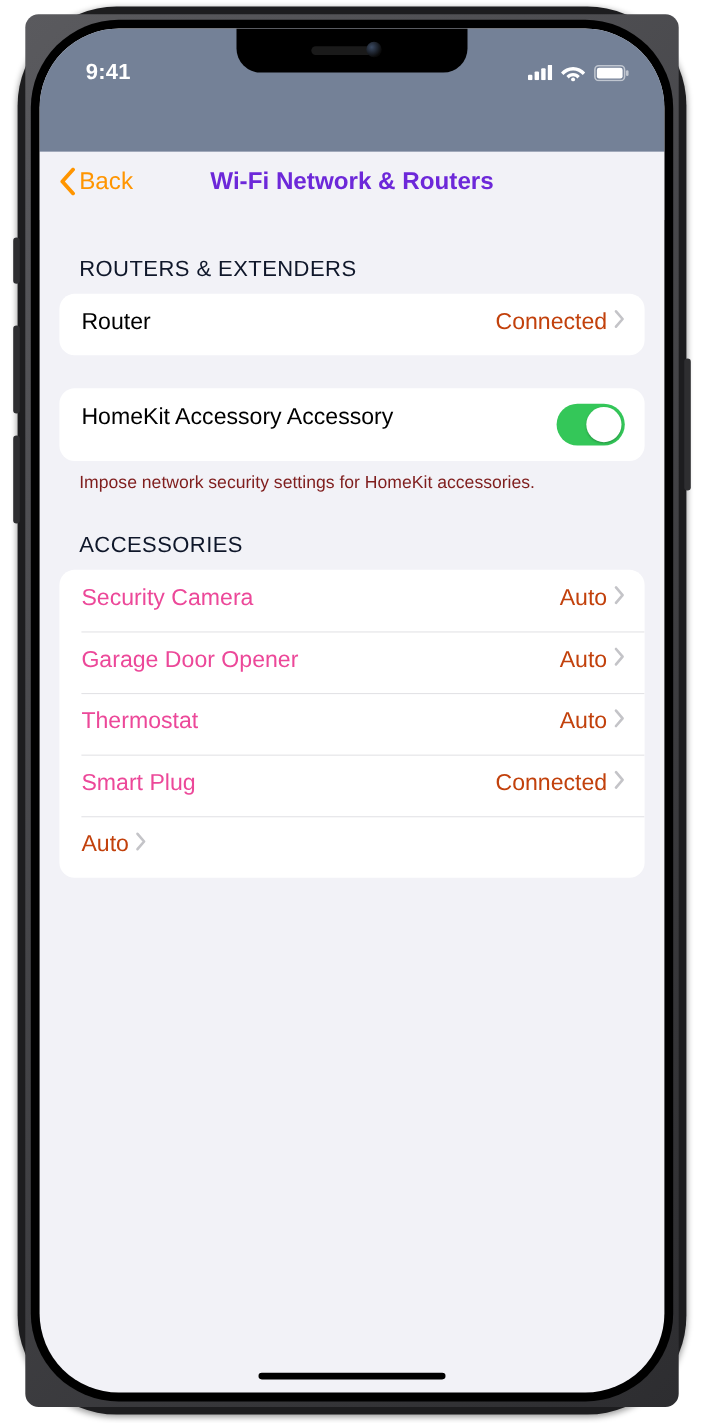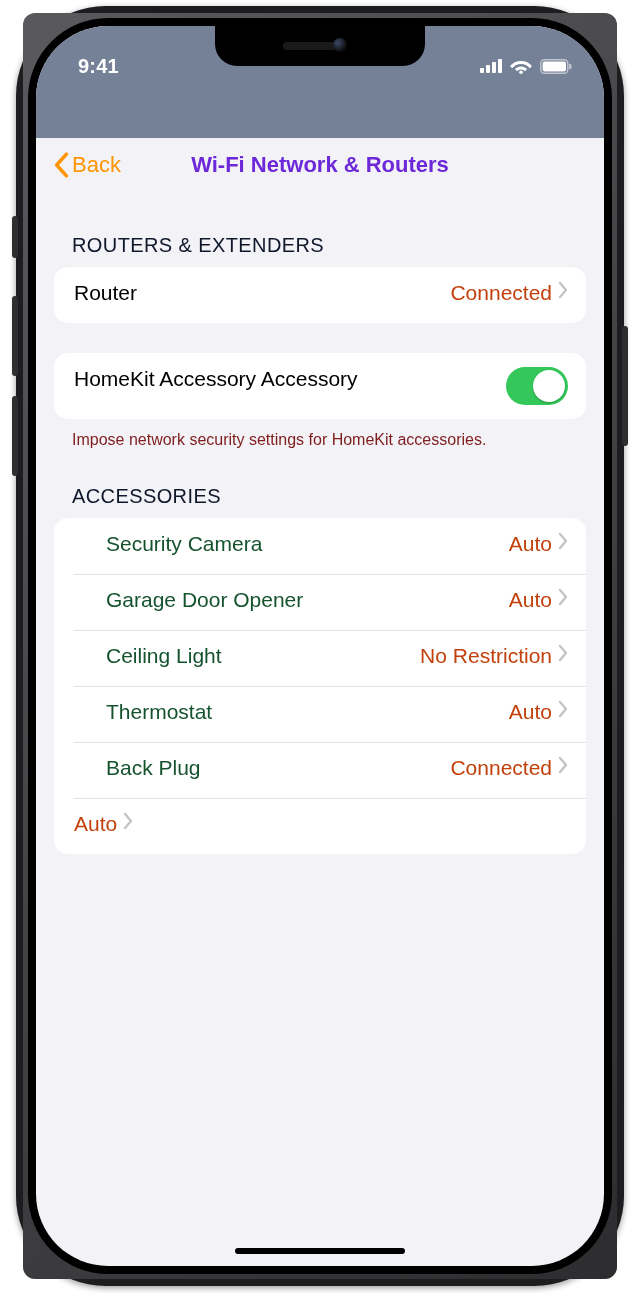--- a/index.html
+++ b/index.html
@@ -188,21 +188,21 @@
     left: 20px;
     right: 0;
     height: 1px;
     background: #e3e3e6;
   }
   .row-label {
     flex: 1;
     font-size: 21px;
     color: #000;
   }
-  .row-label.gray { color: #14532d; margin-left: 32px; }
+  .row-label.gray { color: #ec4899; }
   .row-value {
     font-size: 21px;
     color: #c2410c;
     margin-right: 6px;
   }
   .chevron-right {
     color: #c4c4c8;
     flex: 0 0 auto;
   }
 
@@ -352,35 +352,28 @@
                   </svg></span>
               </div>
               <div class="row">
                 <span class="row-label gray">Garage Door Opener</span>
                 <span class="row-value">Auto</span>
                 <span class="chevron-right"><svg width="10" height="18" viewBox="0 0 10 18">
                     <polyline points="2,2 8,9 2,16" fill="none" stroke="#c4c4c8" stroke-width="2.4" stroke-linecap="round" stroke-linejoin="round"></polyline>
                   </svg></span>
               </div>
               <div class="row">
-                <span class="row-label gray">Ceiling Light</span>
-                <span class="row-value">No Restriction</span>
-                <span class="chevron-right"><svg width="10" height="18" viewBox="0 0 10 18">
-                    <polyline points="2,2 8,9 2,16" fill="none" stroke="#c4c4c8" stroke-width="2.4" stroke-linecap="round" stroke-linejoin="round"></polyline>
-                  </svg></span>
-              </div>
-              <div class="row">
                 <span class="row-label gray">Thermostat</span>
                 <span class="row-value">Auto</span>
                 <span class="chevron-right"><svg width="10" height="18" viewBox="0 0 10 18">
                     <polyline points="2,2 8,9 2,16" fill="none" stroke="#c4c4c8" stroke-width="2.4" stroke-linecap="round" stroke-linejoin="round"></polyline>
                   </svg></span>
               </div>
               <div class="row">
-                <span class="row-label gray">Back Plug</span>
+                <span class="row-label gray">Smart Plug</span>
                 <span class="row-value">Connected</span>
                 <span class="chevron-right"><svg width="10" height="18" viewBox="0 0 10 18">
                     <polyline points="2,2 8,9 2,16" fill="none" stroke="#c4c4c8" stroke-width="2.4" stroke-linecap="round" stroke-linejoin="round"></polyline>
                   </svg></span>
               </div>
               <div class="row">
                 <span class="row-value">Auto</span>
                 <span class="chevron-right"><svg width="10" height="18" viewBox="0 0 10 18">
                     <polyline points="2,2 8,9 2,16" fill="none" stroke="#c4c4c8" stroke-width="2.4" stroke-linecap="round" stroke-linejoin="round"></polyline>
                   </svg></span>

